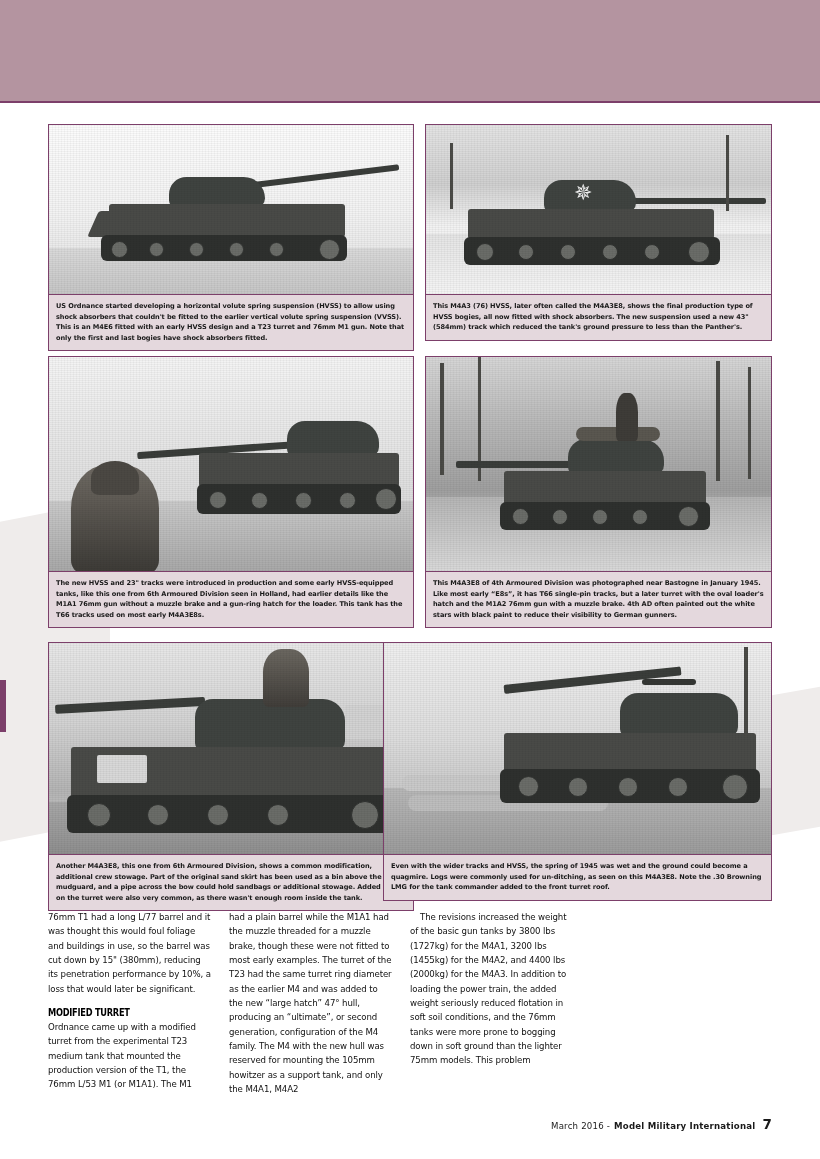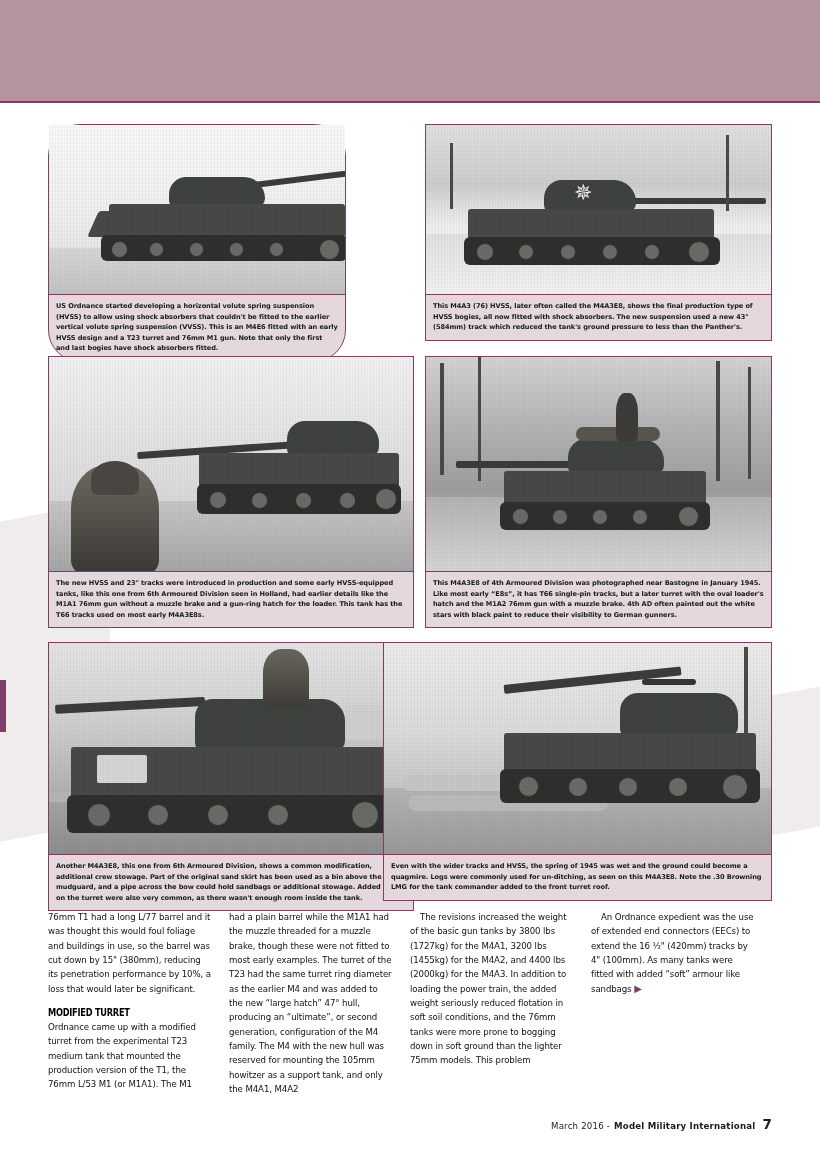--- a/index.html
+++ b/index.html
@@ -202,21 +202,21 @@
 <body>
 
 <div id="page">
 
   <div id="header-band"></div>
 
   <div class="deco-wedge" id="deco-wedge-1"></div>
   <div class="deco-wedge" id="deco-wedge-2"></div>
   <div id="deco-left-rule"></div>
 
-  <div class="figure" style="left:48px; top:124px; width:298px;border-radius:32px;">
+  <div class="figure" style="left:48px; top:124px; width:366px;">
     <div class="photo ph-1" style="height:170px;">
       <div class="sky"></div>
       <div class="ground" style="height:46px; background:linear-gradient(#d9d9d9,#c5c5c5);"></div>
 
       <div class="barrel" style="left:205px; top:57px; width:146px; height:6px; transform:rotate(-7deg); transform-origin:left center;"></div>
 
       <div class="turret" style="left:120px; top:52px; width:96px; height:31px;"></div>
 
       <div class="hull" style="left:60px; top:79px; width:236px; height:33px;"></div>
       <div class="hull" style="left:44px; top:86px; width:34px; height:26px; transform:skewX(-24deg);"></div>
@@ -352,21 +352,20 @@
 
     <div class="col">
       <p>had a plain barrel while the M1A1 had the muzzle threaded for a muzzle brake, though these were not fitted to most early examples. The turret of the T23 had the same turret ring diameter as the earlier M4 and was added to the new “large hatch” 47° hull, producing an “ultimate”, or second generation, configuration of the M4 family. The M4 with the new hull was reserved for mounting the 105mm howitzer as a support tank, and only the M4A1, M4A2</p>
     </div>
 
     <div class="col">
       <p class="indent">The revisions increased the weight of the basic gun tanks by 3800 lbs (1727kg) for the M4A1, 3200 lbs (1455kg) for the M4A2, and 4400 lbs (2000kg) for the M4A3. In addition to loading the power train, the added weight seriously reduced flotation in soft soil conditions, and the 76mm tanks were more prone to bogging down in soft ground than the lighter 75mm models. This problem</p>
     </div>
 
     <div class="col">
-      <p class="indent"><span>An Ordnance expedient was the use of extended end connectors (EECs) to extend the 16 ½" (420mm) tracks by 4" (100mm). As many tanks were fitted with added “soft” armour like sandbags </span><span class="more-arrow">▶</span></p>
     </div>
 
   </div>
 
   <div id="footer">
     <span class="issue">March 2016 -</span>
     <span class="mag">Model Military International</span>
     <span class="pageno">7</span>
   </div>
 

